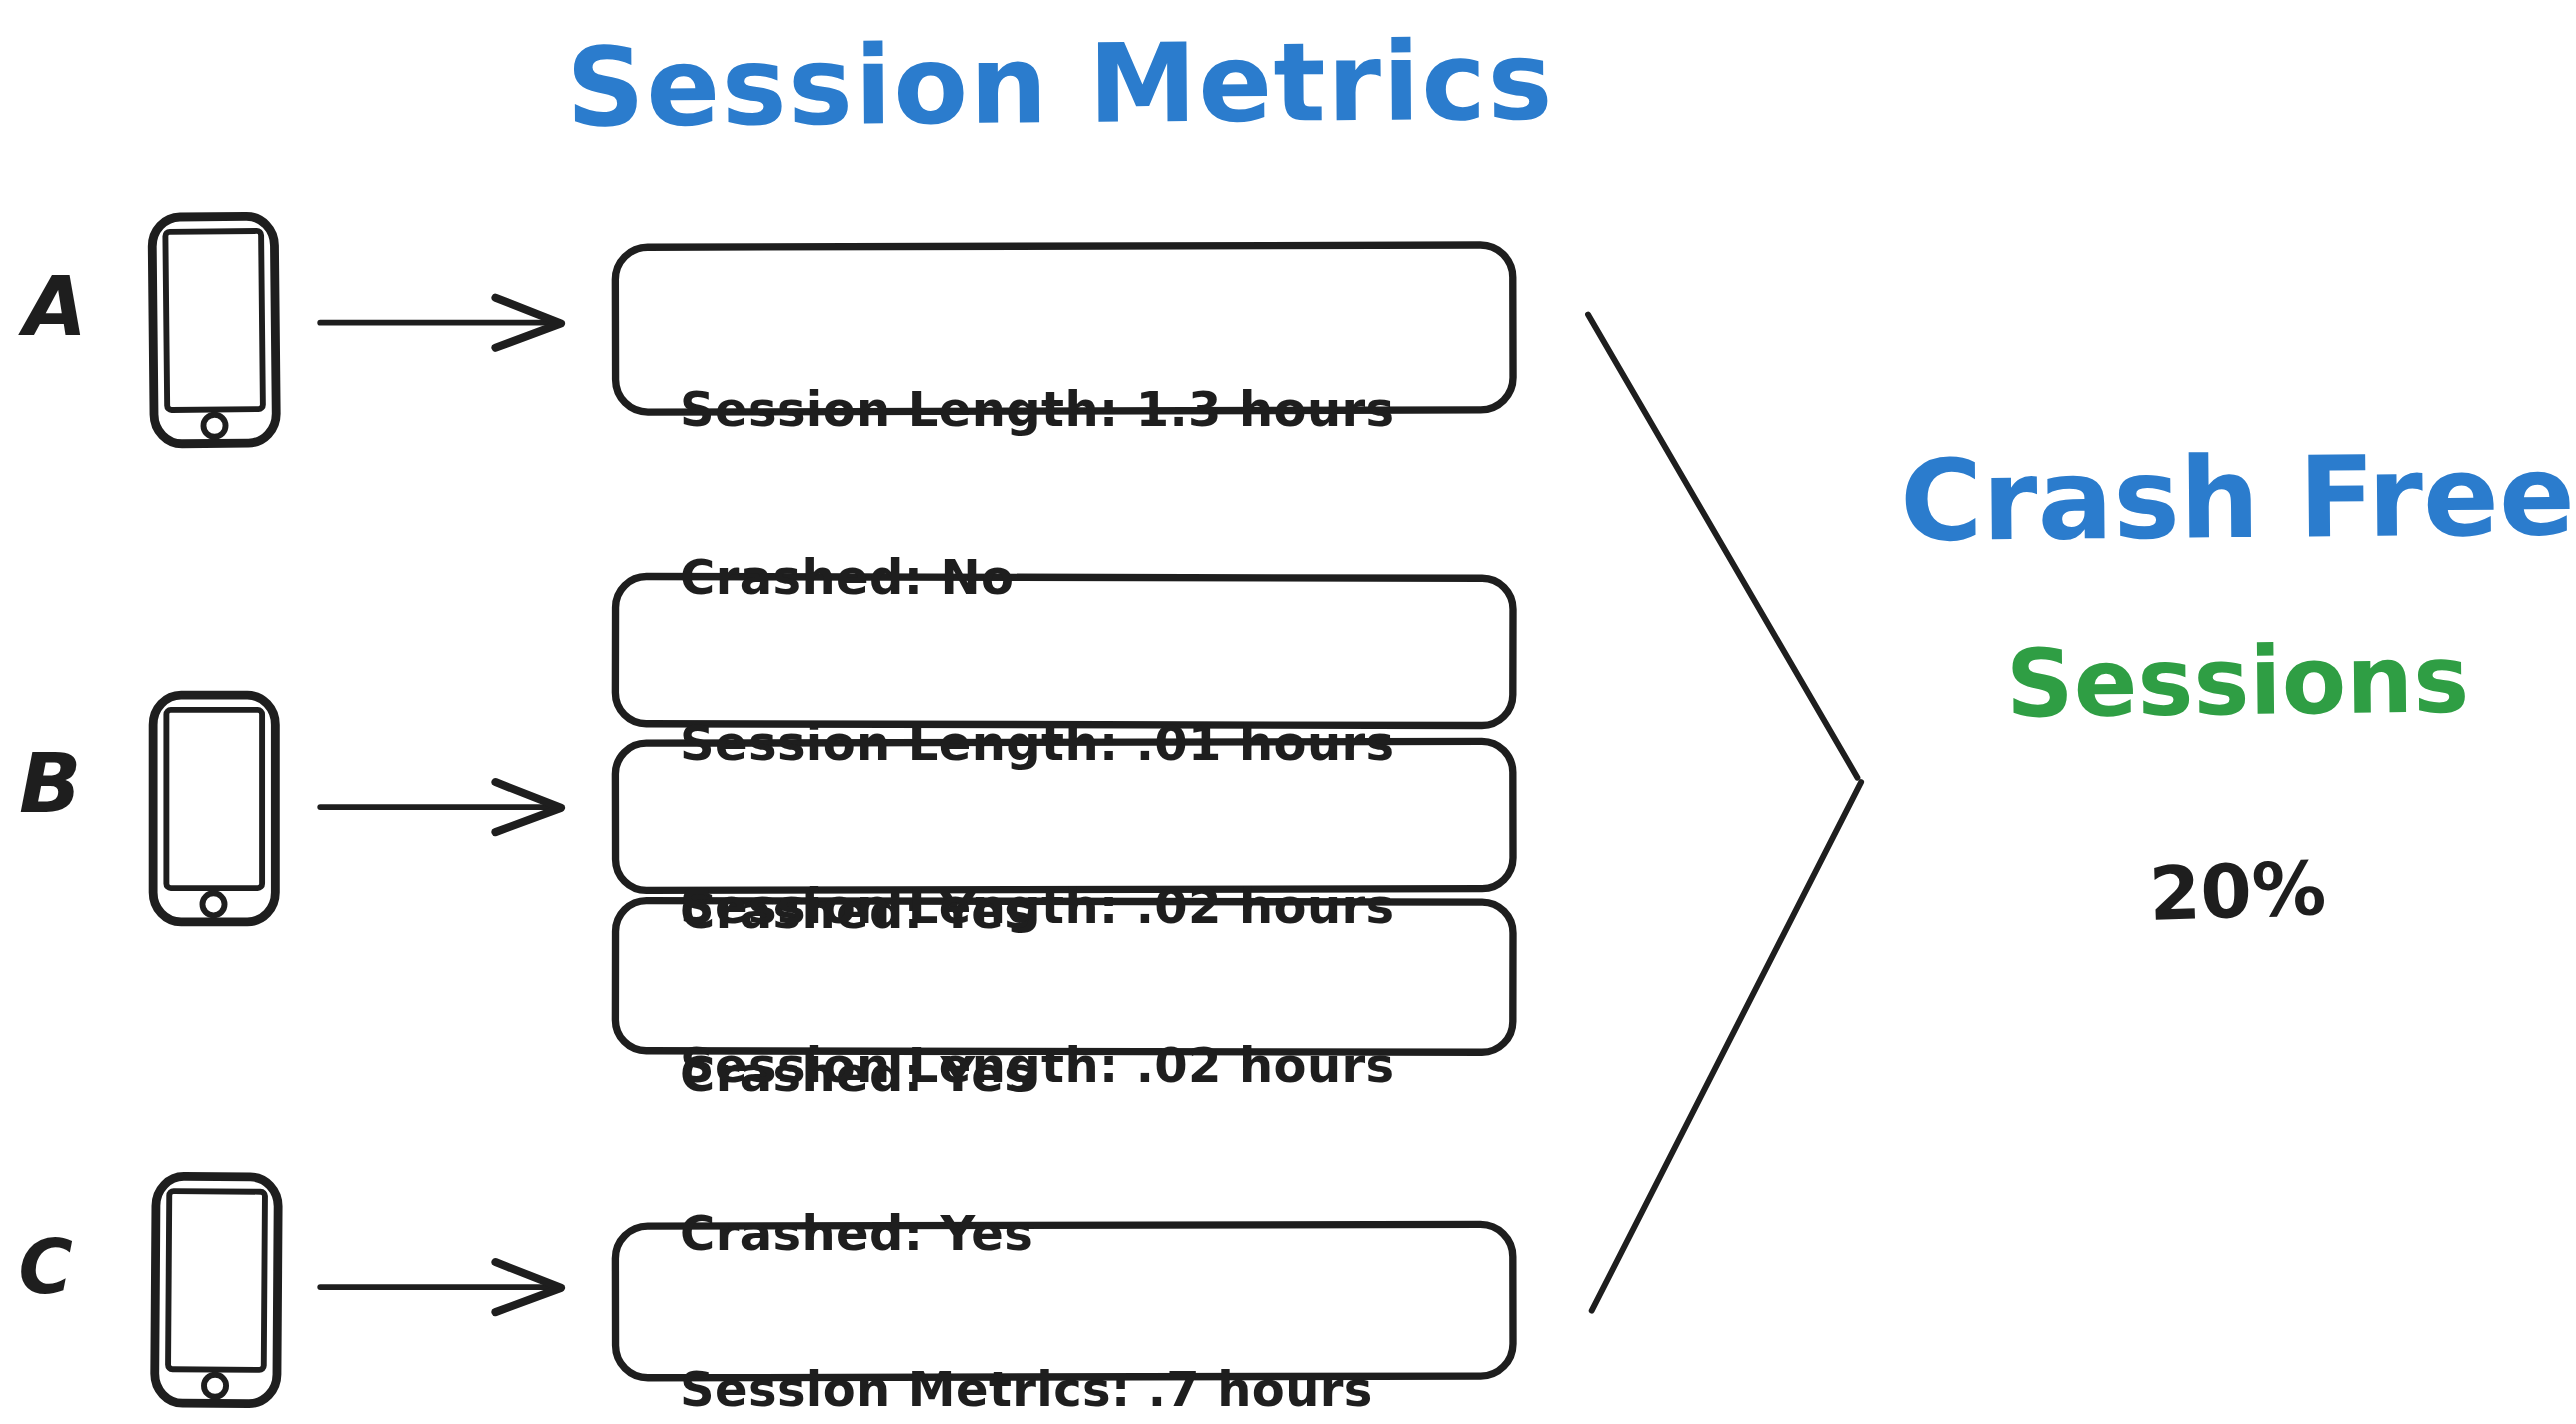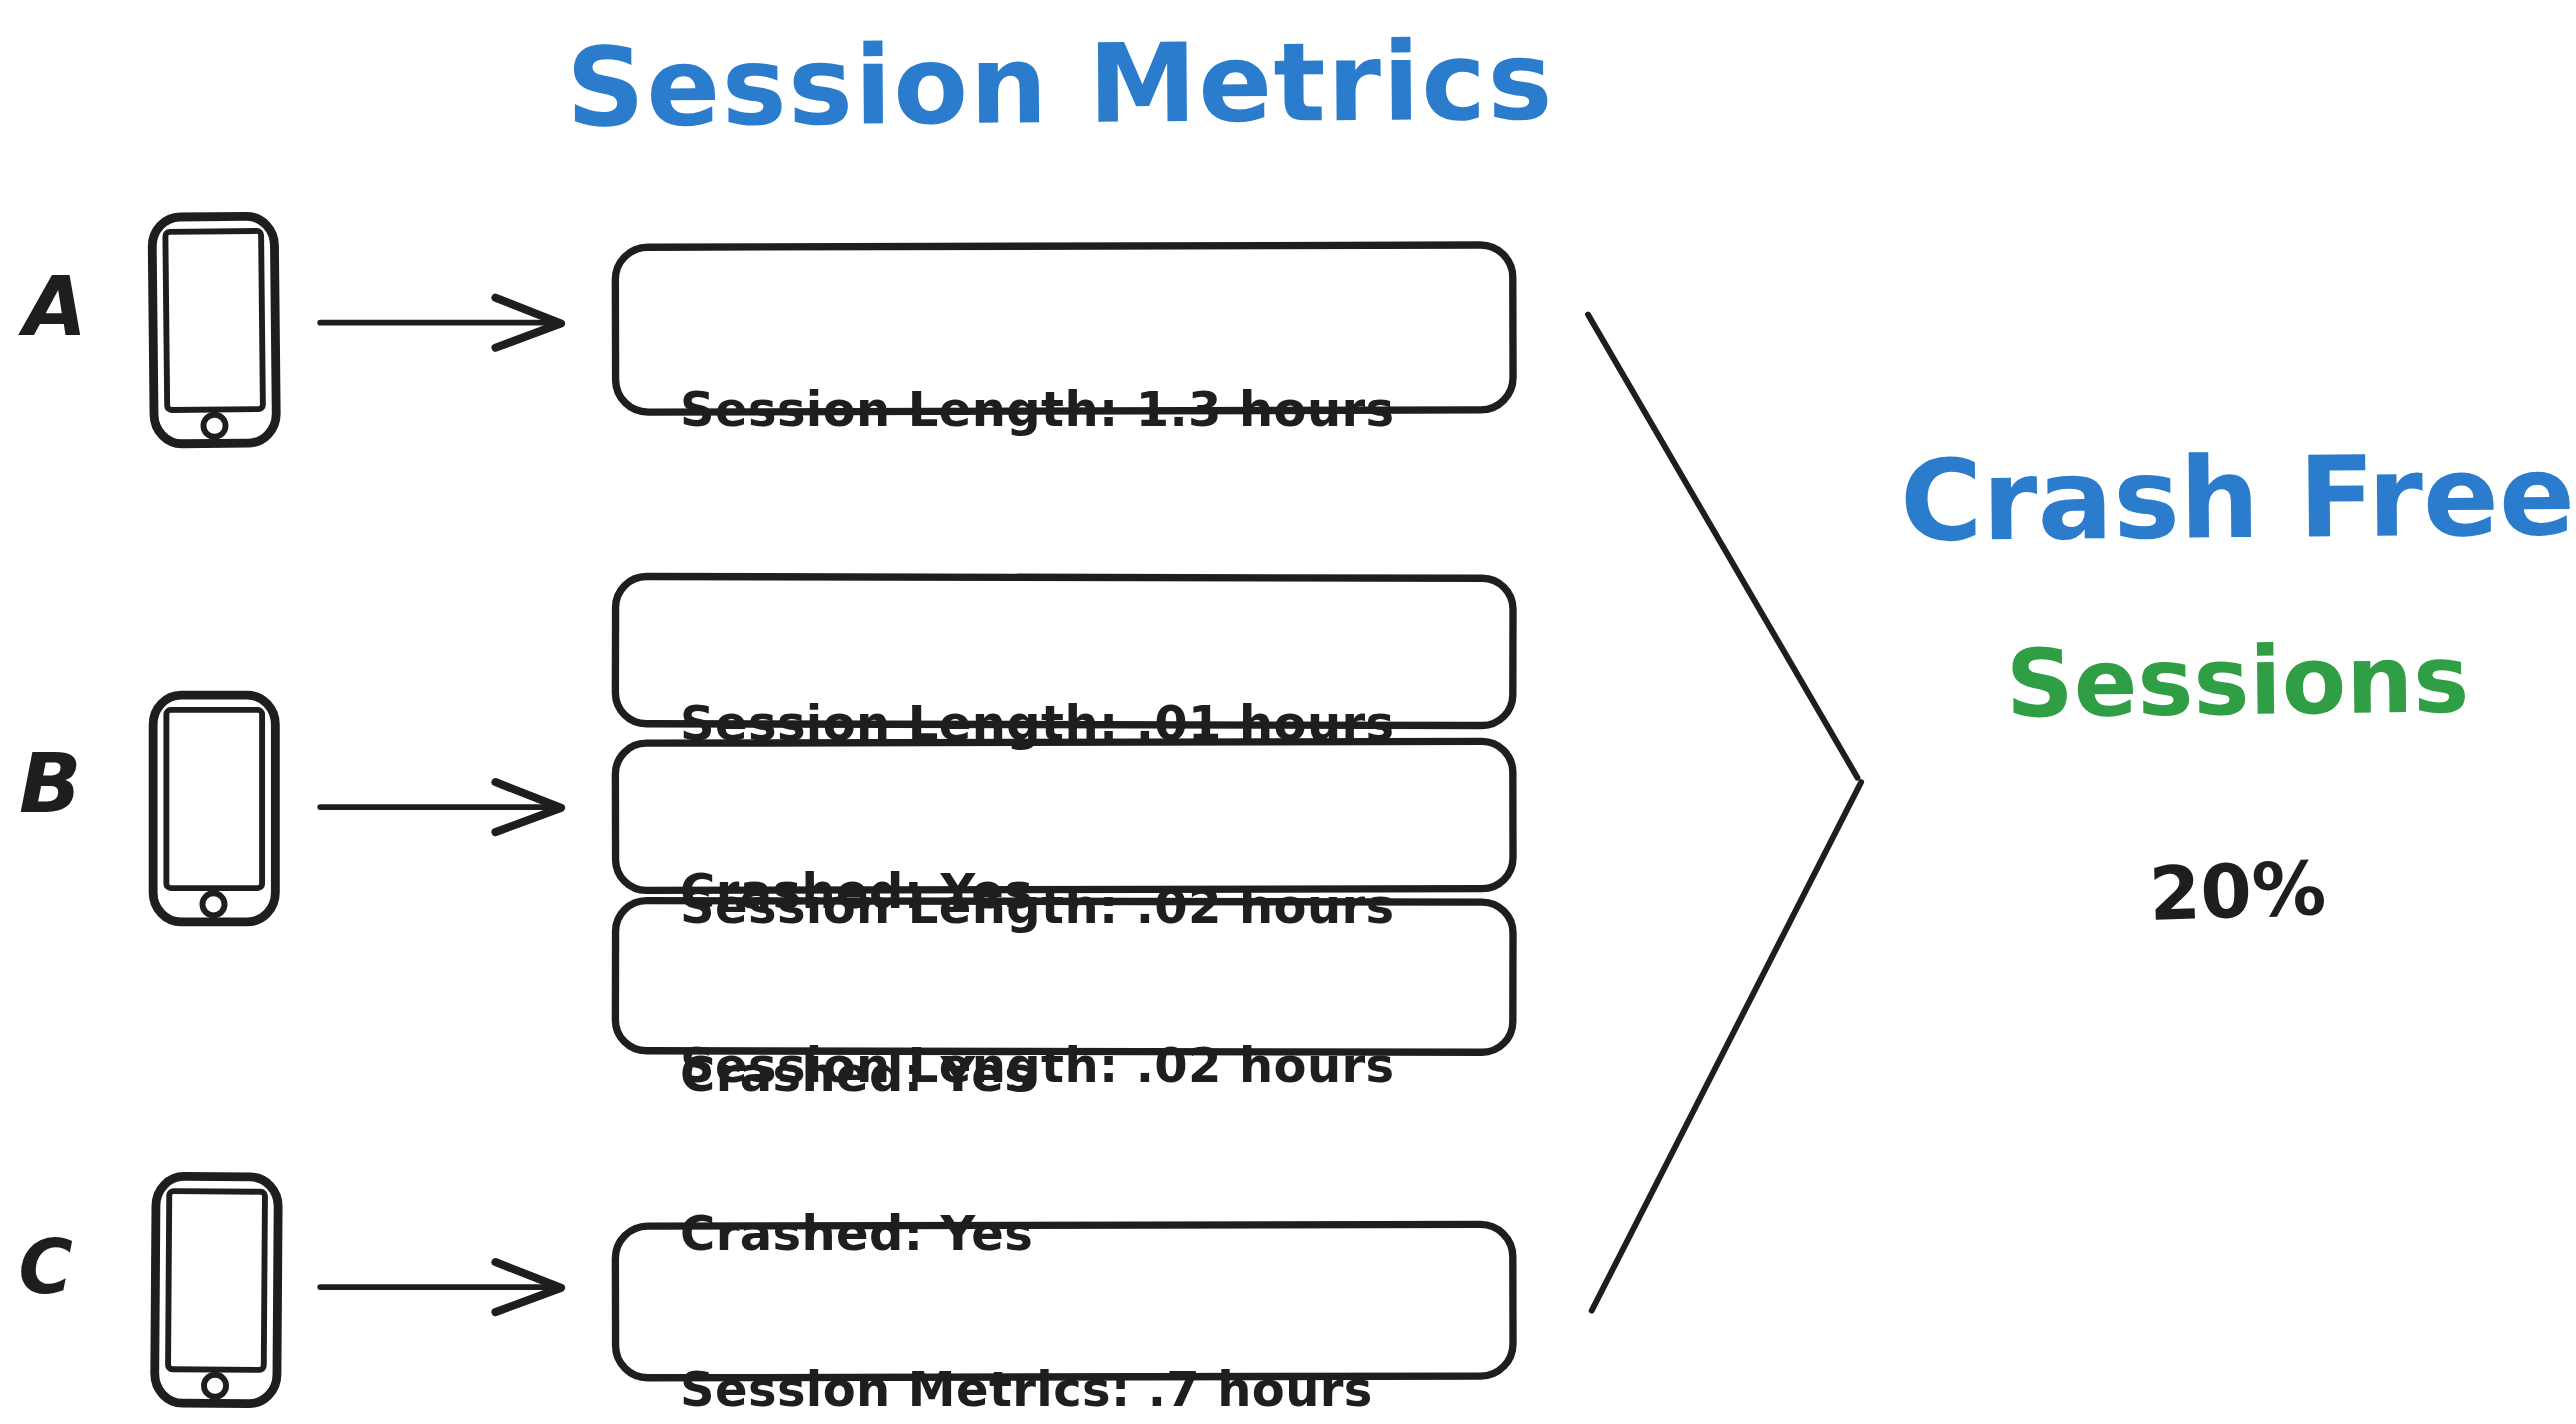--- a/index.html
+++ b/index.html
@@ -29,21 +29,21 @@
   .letter-a { left: -3.7px;  top: 259px;  }
   .letter-b { left: -8.8px; top: 736px; }
   .letter-c { left: -13.3px; top: 1224px; font-size: 74px; }
   .session-box-text {
     left: 680px; width: 810px;
     font-size: 48px; font-weight: 600;
     line-height: 56px;
     letter-spacing: 0.4px;
   }
   .box-a-text  { top: 269px;  }
-  .box-b1-text { top: 583px;  }
+  .box-b1-text { top: 603px;  }
   .box-b2-text { top: 766px; }
   .box-b3-text { top: 925px; }
   .box-c-text  { top: 1249px; }
   .result-line1 {
     left: 1899px; top: 433px; width: 677px;
     text-align: center;
     font-size: 112px; font-weight: 700;
     color: #2b7ccd;
     transform: rotate(-0.5deg);
   }
@@ -98,20 +98,21 @@
   </svg>
 
   <div class="txt title">Session Metrics</div>
 
   <div class="txt device-letter letter-a">A</div>
   <div class="txt device-letter letter-b">B</div>
   <div class="txt device-letter letter-c">C</div>
 
   <div class="txt session-box-text box-a-text">
     <div>Session Length: 1.3 hours</div>
+    <div>Crashed: No</div>
   </div>
 
   <div class="txt session-box-text box-b1-text">
     <div>Session Length: .01 hours</div>
     <div>Crashed: Yes</div>
   </div>
 
   <div class="txt session-box-text box-b2-text">
     <div>Session Length: .02 hours</div>
     <div>Crashed: Yes</div>

